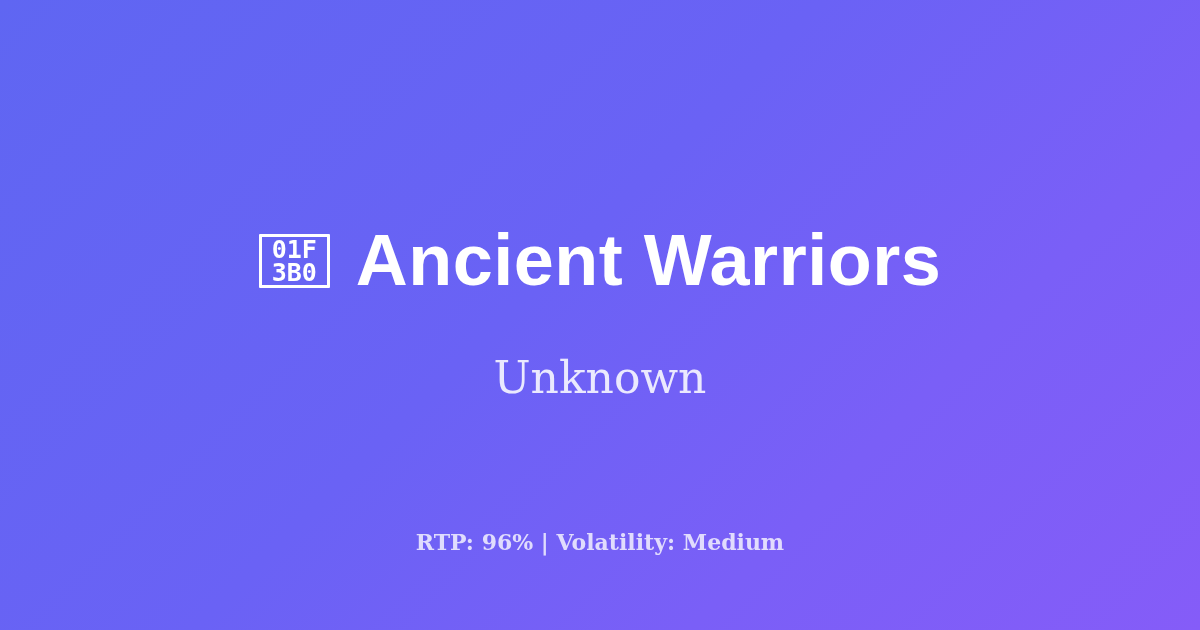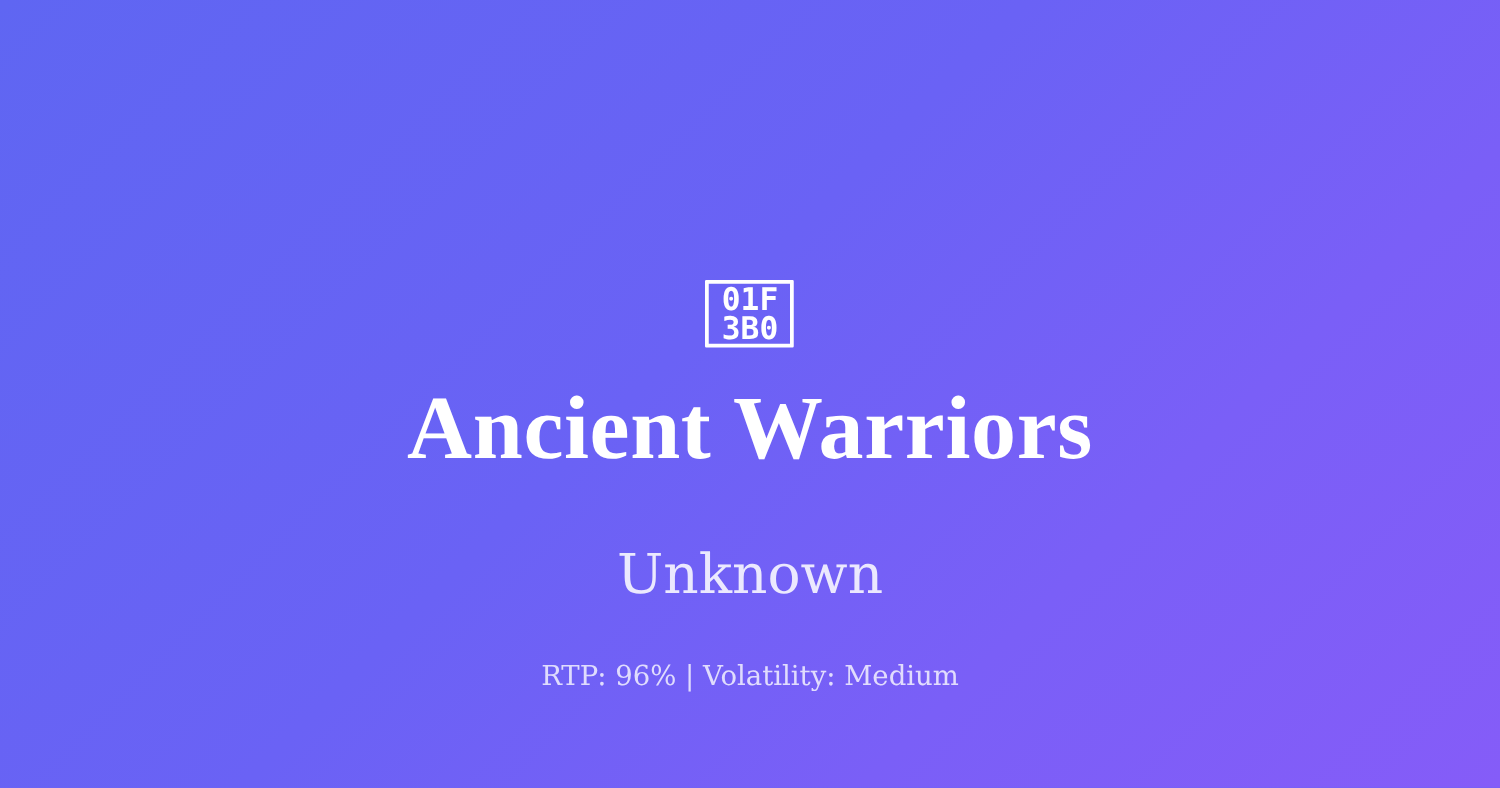--- a/index.html
+++ b/index.html
@@ -34,21 +34,21 @@
     left: 0;
     right: 0;
     top: 222px;
     display: flex;
     flex-direction: column;
     align-items: center;
   }
 
   .title-row {
     display: flex;
-    flex-direction: column;
+    flex-direction: row;
     align-items: center;
     justify-content: center;
     gap: 26px;
     white-space: nowrap;
   }
 
   
   .tofu {
     display: inline-flex;
     flex-direction: column;
@@ -67,21 +67,21 @@
     font-family: "DejaVu Sans Mono", "Liberation Mono", monospace;
     font-size: 25px;
     font-weight: 700;
     line-height: 23px;
     letter-spacing: 0px;
     color: #ffffff;
     display: block;
   }
 
   .game-title {
-    font-family: Liberation Serif, serif;
+    font-family: Liberation Sans, sans-serif;
     font-weight: 700;
     font-size: 72px;
     line-height: 1.06;
     color: #ffffff;
     letter-spacing: 0.5px;
     margin: 0;
   }
 
   .game-subtitle {
     font-family: "DejaVu Serif", "Liberation Serif", serif;
@@ -94,21 +94,21 @@
     text-align: center;
   }
 
   .game-meta {
     position: absolute;
     left: 0;
     right: 0;
     top: 528px;
     text-align: center;
     font-family: "DejaVu Serif", "Liberation Serif", serif;
-    font-weight: 400;
+    font-weight: 700;
     font-size: 22px;
     line-height: 1.3;
     color: rgba(255, 255, 255, 0.78);
     margin: 0;
   }
 </style>
 </head>
 <body>
 
 <div class="og-card">

